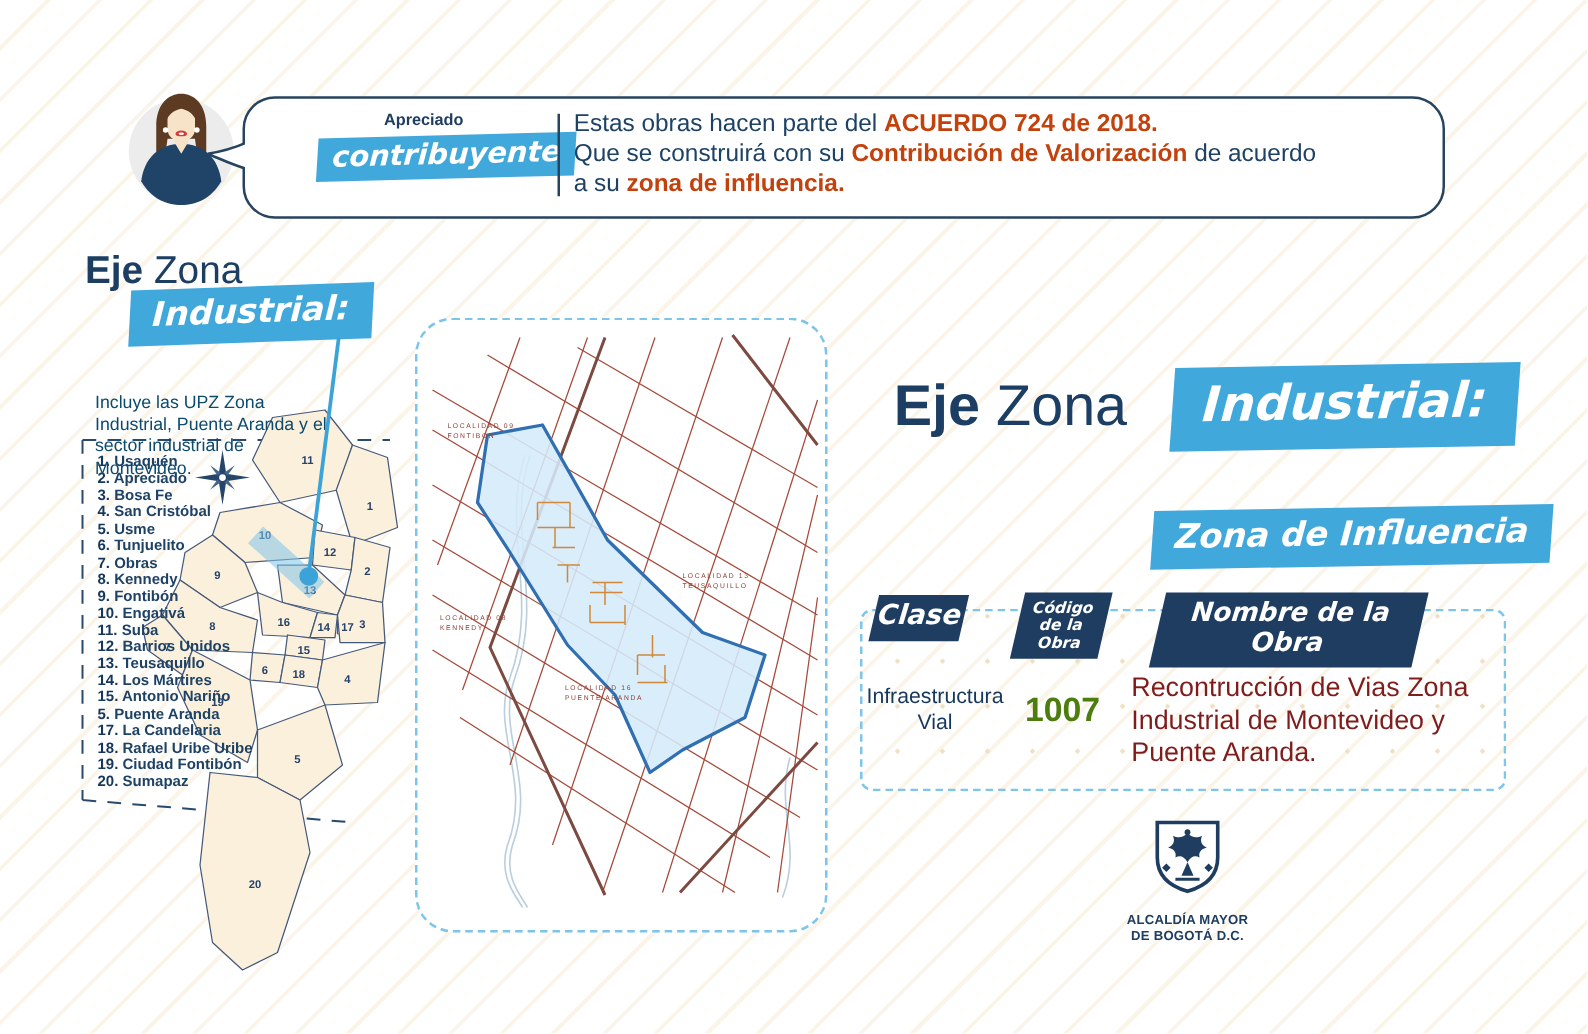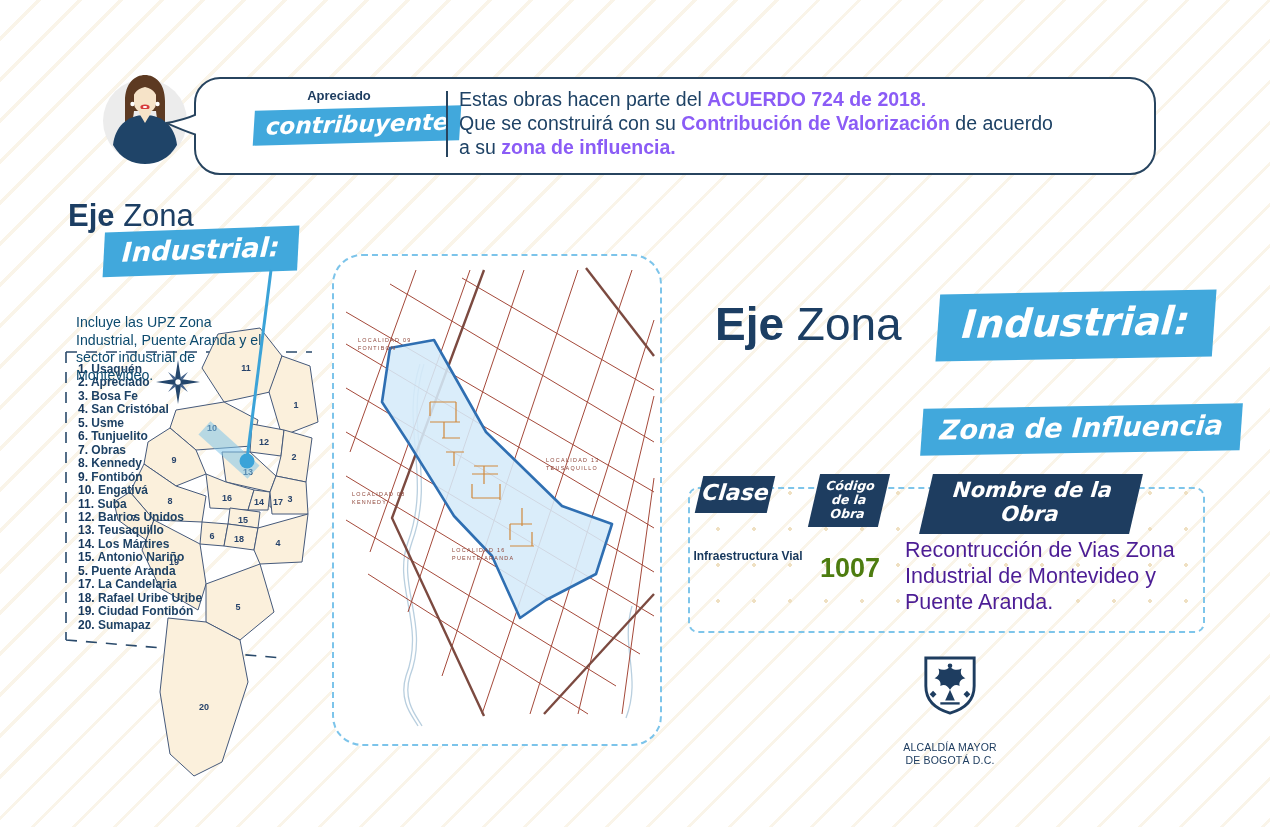--- a/index.html
+++ b/index.html
@@ -14,21 +14,21 @@
   
   .bubble{left:194px;top:77px;width:958px;height:94px;background:#fff;border:2px solid #27445f;
           border-radius:26px;z-index:3;}
   .bubble-tail{left:166px;top:110px;z-index:4;}
   .greet{left:254px;top:88px;width:170px;text-align:center;z-index:5;}
   .greet-top{font-weight:bold;font-size:13px;color:#1e3d60;}
   .greet-badge{display:inline-block;margin-top:5px;background:#41a8dc;color:#fff;font-size:23px;
           padding:3px 12px 6px;transform:skewX(-5deg) rotate(-1.5deg);}
   .bubble-divider{left:446px;top:91px;width:2px;height:66px;background:#27445f;z-index:5;}
   .bubble-text{left:459px;top:87px;width:680px;font-size:19.5px;line-height:24px;color:#1e4265;z-index:5;}
-  .bubble-text b{color:#8b5cf6;margin-top:12px;}
+  .bubble-text b{color:#c2410c;margin-top:12px;}
 
   
   .avatar{left:101px;top:71px;z-index:4;}
 
   
   .ltitle{left:68px;top:198px;font-size:31px;color:#1c3e63;z-index:5;}
   .ltitle b{font-weight:800;}
   .lbadge{left:104px;top:229px;z-index:5;background:#41a8dc;color:#fff;font-size:27px;
           padding:5px 18px 9px;transform:skewX(-5deg) rotate(-2deg);}
   .ldesc{left:76px;top:286px;width:198px;font-size:14.2px;line-height:17.5px;color:#0c4a6e;z-index:5;margin-top:28px;}
@@ -57,29 +57,29 @@
 
   .tablebox{left:688px;top:487px;width:517px;height:146px;border:2px dashed #7ec5ea;border-radius:10px;
           z-index:3;box-sizing:border-box;
           background-image:radial-gradient(#efe0c2 1.6px,transparent 1.9px);
           background-size:36px 36px;background-position:10px 22px;}
   .navybadge{background:#1e3d60;color:#fff;transform:skewX(-13deg);z-index:5;text-align:center;}
   .nb-inner{display:inline-block;transform:skewX(7deg);}
   .hClase{left:699px;top:476px;width:72px;padding:4px 0 8px;font-size:22px;}
   .hCodigo{left:814px;top:474px;width:70px;padding:5px 0 6px;font-size:12.5px;line-height:14px;}
   .hNombre{left:926px;top:474px;width:210px;padding:4px 0 8px;font-size:21px;}
-  .rowClase{left:692px;top:546px;width:112px;text-align:center;font-weight:bold;font-size:12px;
+  .rowClase{left:692px;top:546px;width:112px;text-align:center;font-weight:normal;font-size:17px;
           line-height:21px;color:#16375c;z-index:5;}
   .rowCodigo{left:815px;top:553px;width:70px;text-align:center;font-weight:bold;font-size:27px;
           color:#4d7c0f;z-index:5;}
-  .rowNombre{left:905px;top:537px;width:292px;font-size:21.5px;line-height:26px;color:#4c1d95;z-index:5;}
+  .rowNombre{left:905px;top:537px;width:292px;font-size:21.5px;line-height:26px;color:#7f1d1d;z-index:5;}
 
   
   .logo{left:898px;top:655px;width:104px;text-align:center;z-index:5;}
-  .logo-text{margin-top:20px;font-size:10.5px;line-height:13px;font-weight:normal;color:#1e3d60;letter-spacing:.2px;}
+  .logo-text{margin-top:8px;font-size:10.5px;line-height:13px;font-weight:bold;color:#1e3d60;letter-spacing:.2px;}
 </style>
 </head>
 <body>
 
 <div id="page">
 
   <svg class="abs underlay" width="1270" height="827" viewBox="0 0 1270 827">
     <path d="M66,352 H312 M66,352 V640 M66,640 L283,658" fill="none" stroke="#2a4a6b" stroke-width="1.6" stroke-dasharray="11 9"></path>
   </svg>
 

